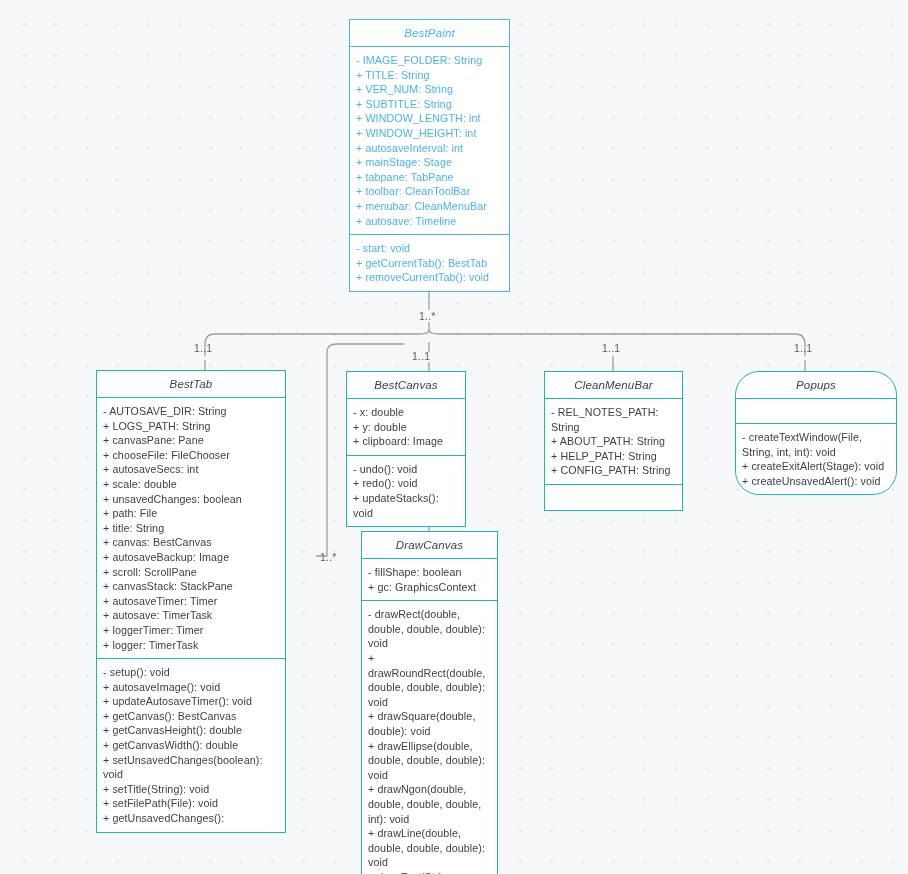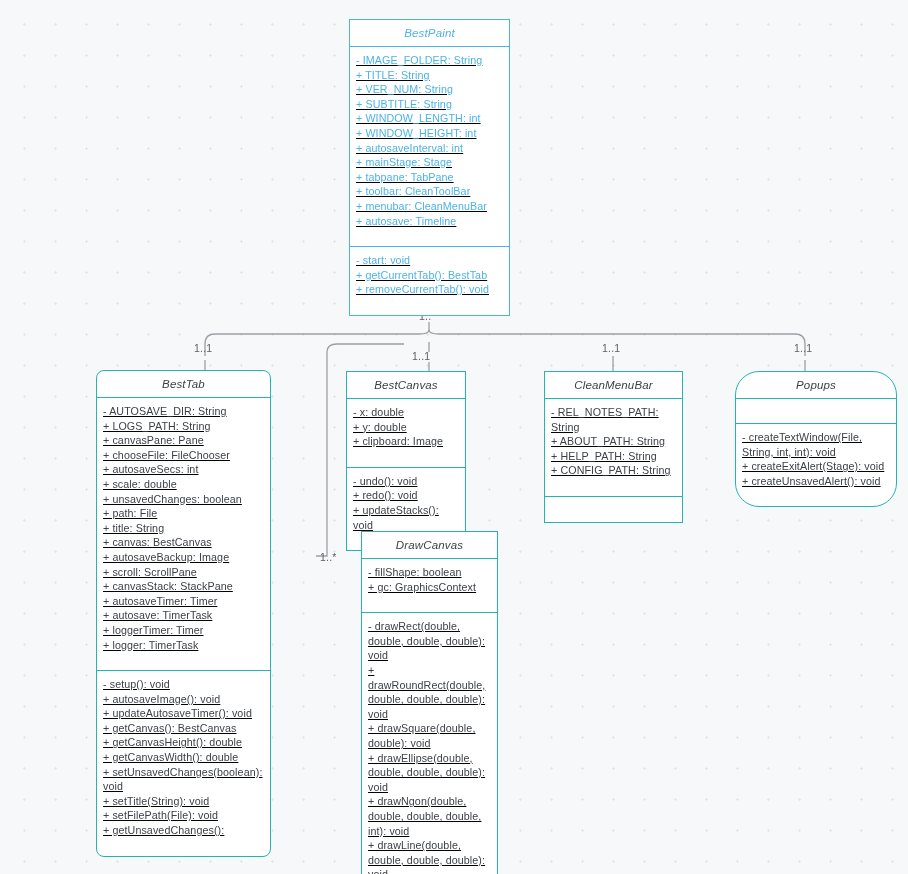--- a/index.html
+++ b/index.html
@@ -57,23 +57,22 @@
     border-bottom: 1.6px solid #24b5ae;
     letter-spacing: 0.15px;
     font-style: italic;
   }
   .uml.blue .title {
     color: #4bb3e8;
     border-bottom-color: #4bb3e8;
   }
   .uml .compart {
     box-sizing: border-box;
-    padding: 6px 5px 18px 6px;
+    padding: 6px 5px 6px 6px;
     border-bottom: 1.6px solid #24b5ae;
-    text-decoration: underline;
   }
   .uml.blue .compart {
     border-bottom-color: #4bb3e8;
   }
   .uml .compart.last {
     border-bottom: none;
   }
   .uml .compart.empty {
     min-height: 25px;
   }
@@ -83,21 +82,21 @@
     color: #3c4148;
     letter-spacing: 0.1px;
     word-wrap: break-word;
   }
   .uml.blue .row {
     color: #4bb3e8;
   }
 
   
   #cls-bestpaint  { left: 349px; top: 19px;  width: 161px; }
-  #cls-besttab    { left: 96px;  top: 370px; width: 175px; border-radius: 8px; }
+  #cls-besttab    { left: 96px;  top: 370px; width: 190px; }
   #cls-bestcanvas { left: 346px; top: 371px; width: 120px; }
   #cls-drawcanvas { left: 361px; top: 531px; width: 137px; }
   #cls-cleanmenu  { left: 544px; top: 371px; width: 139px; }
   #cls-popups     { left: 735px; top: 371px; width: 162px; border-radius: 24px; }
 </style>
 </head>
 <body>
 
 <svg id="connectors" viewBox="0 0 908 874" width="908" height="874">
   <g fill="none" stroke="#9aa0a6" stroke-width="1.3">

